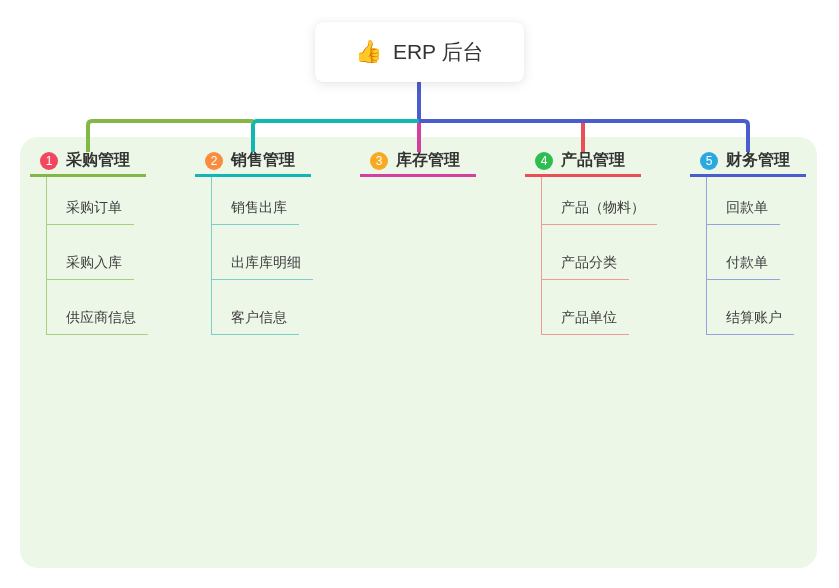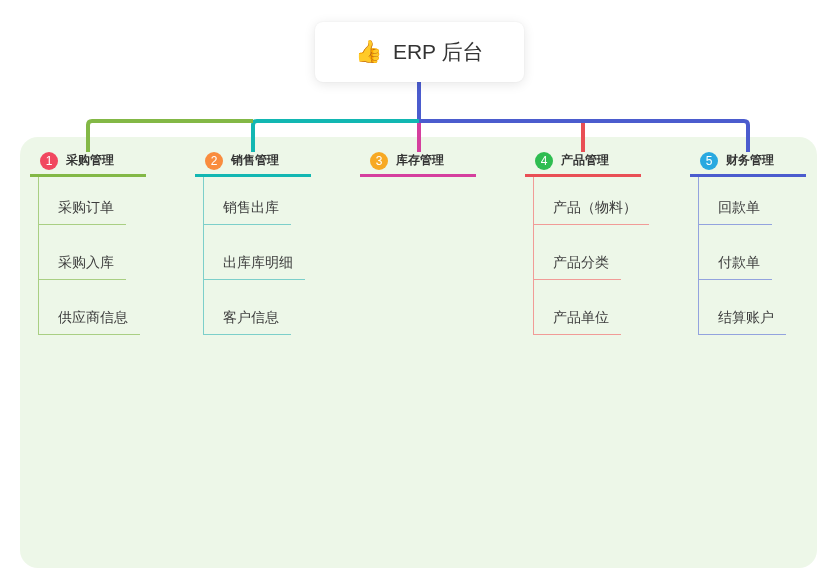--- a/index.html
+++ b/index.html
@@ -23,22 +23,22 @@
   .branch{position:absolute;top:147px;width:116px;z-index:2;}
   .branch-head{
     display:flex;align-items:center;gap:8px;height:30px;padding-left:10px;
     border-bottom:3px solid var(--c);box-sizing:border-box;width:116px;
   }
   .badge{
     width:18px;height:18px;border-radius:50%;flex:0 0 18px;
     background:var(--badge);color:#fff;font-size:12px;line-height:18px;
     text-align:center;font-weight:500;
   }
-  .branch-title{font-size:12px;font-weight:600;color:#333;white-space:nowrap;}
-  .items{margin-left:8px;border-left:1.5px solid var(--cl);width:max-content;}
+  .branch-title{font-size:16px;font-weight:600;color:#333;white-space:nowrap;}
+  .items{margin-left:16px;border-left:1.5px solid var(--cl);width:max-content;}
   .item{
     height:55px;display:flex;align-items:flex-end;box-sizing:border-box;
     border-bottom:1.5px solid var(--cl);width:max-content;
     padding:0 12px 7px 19px;font-size:14px;color:#3c3c3c;white-space:nowrap;
   }
   .item:first-child{height:48px;}
 </style>
 </head>
 <body>
 

